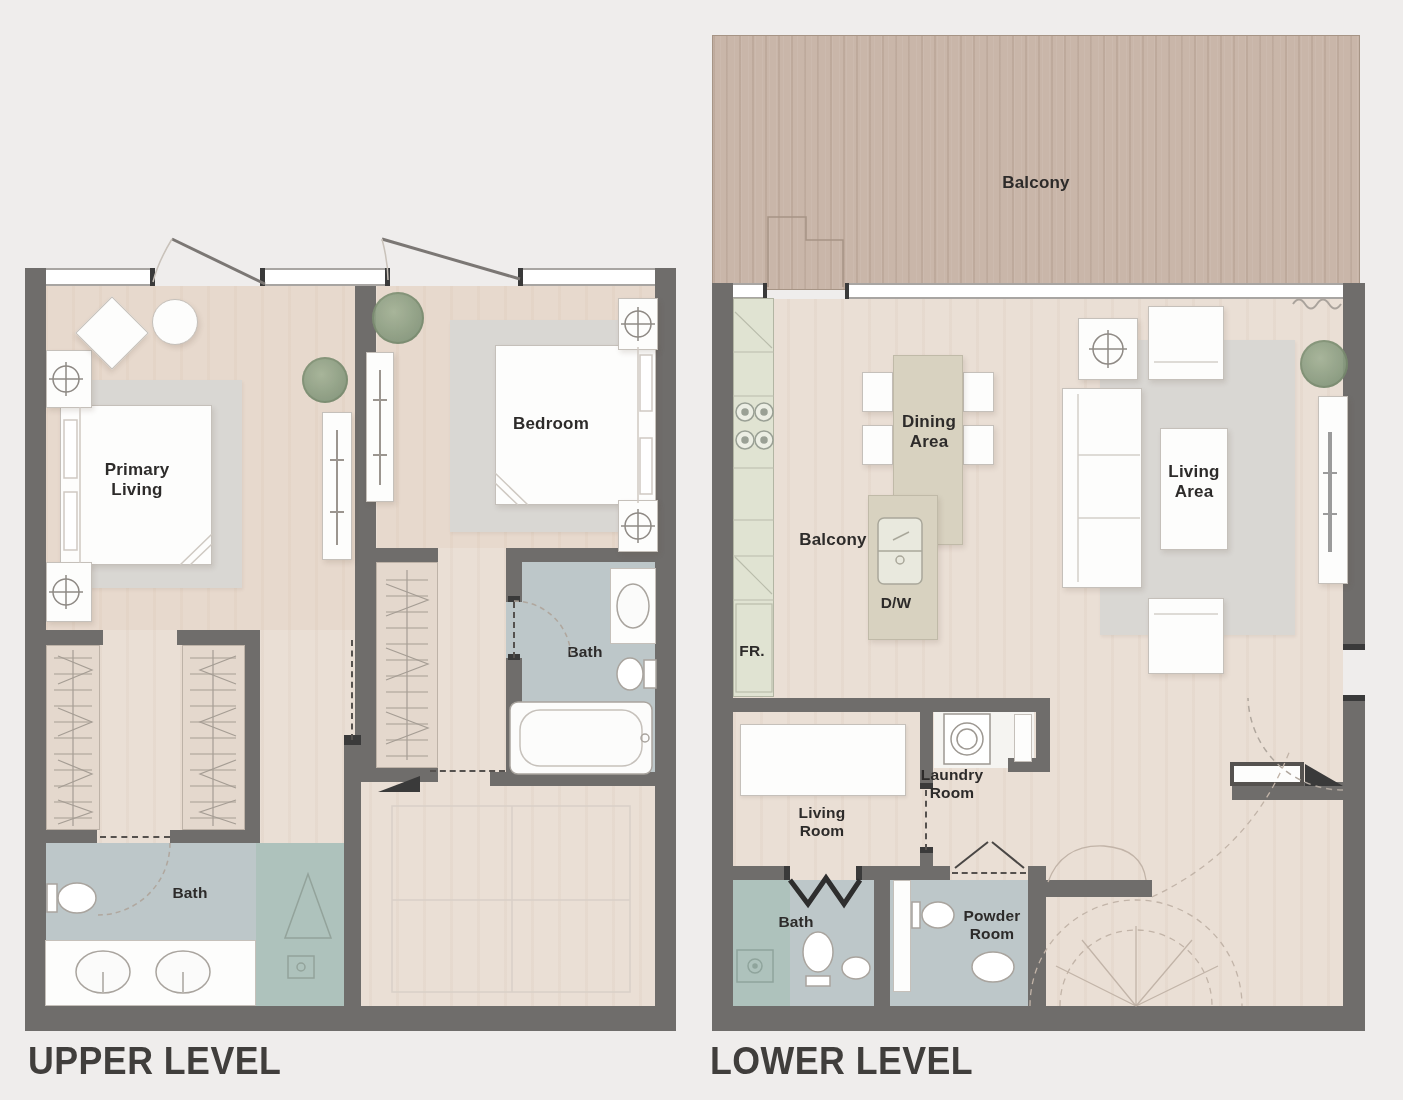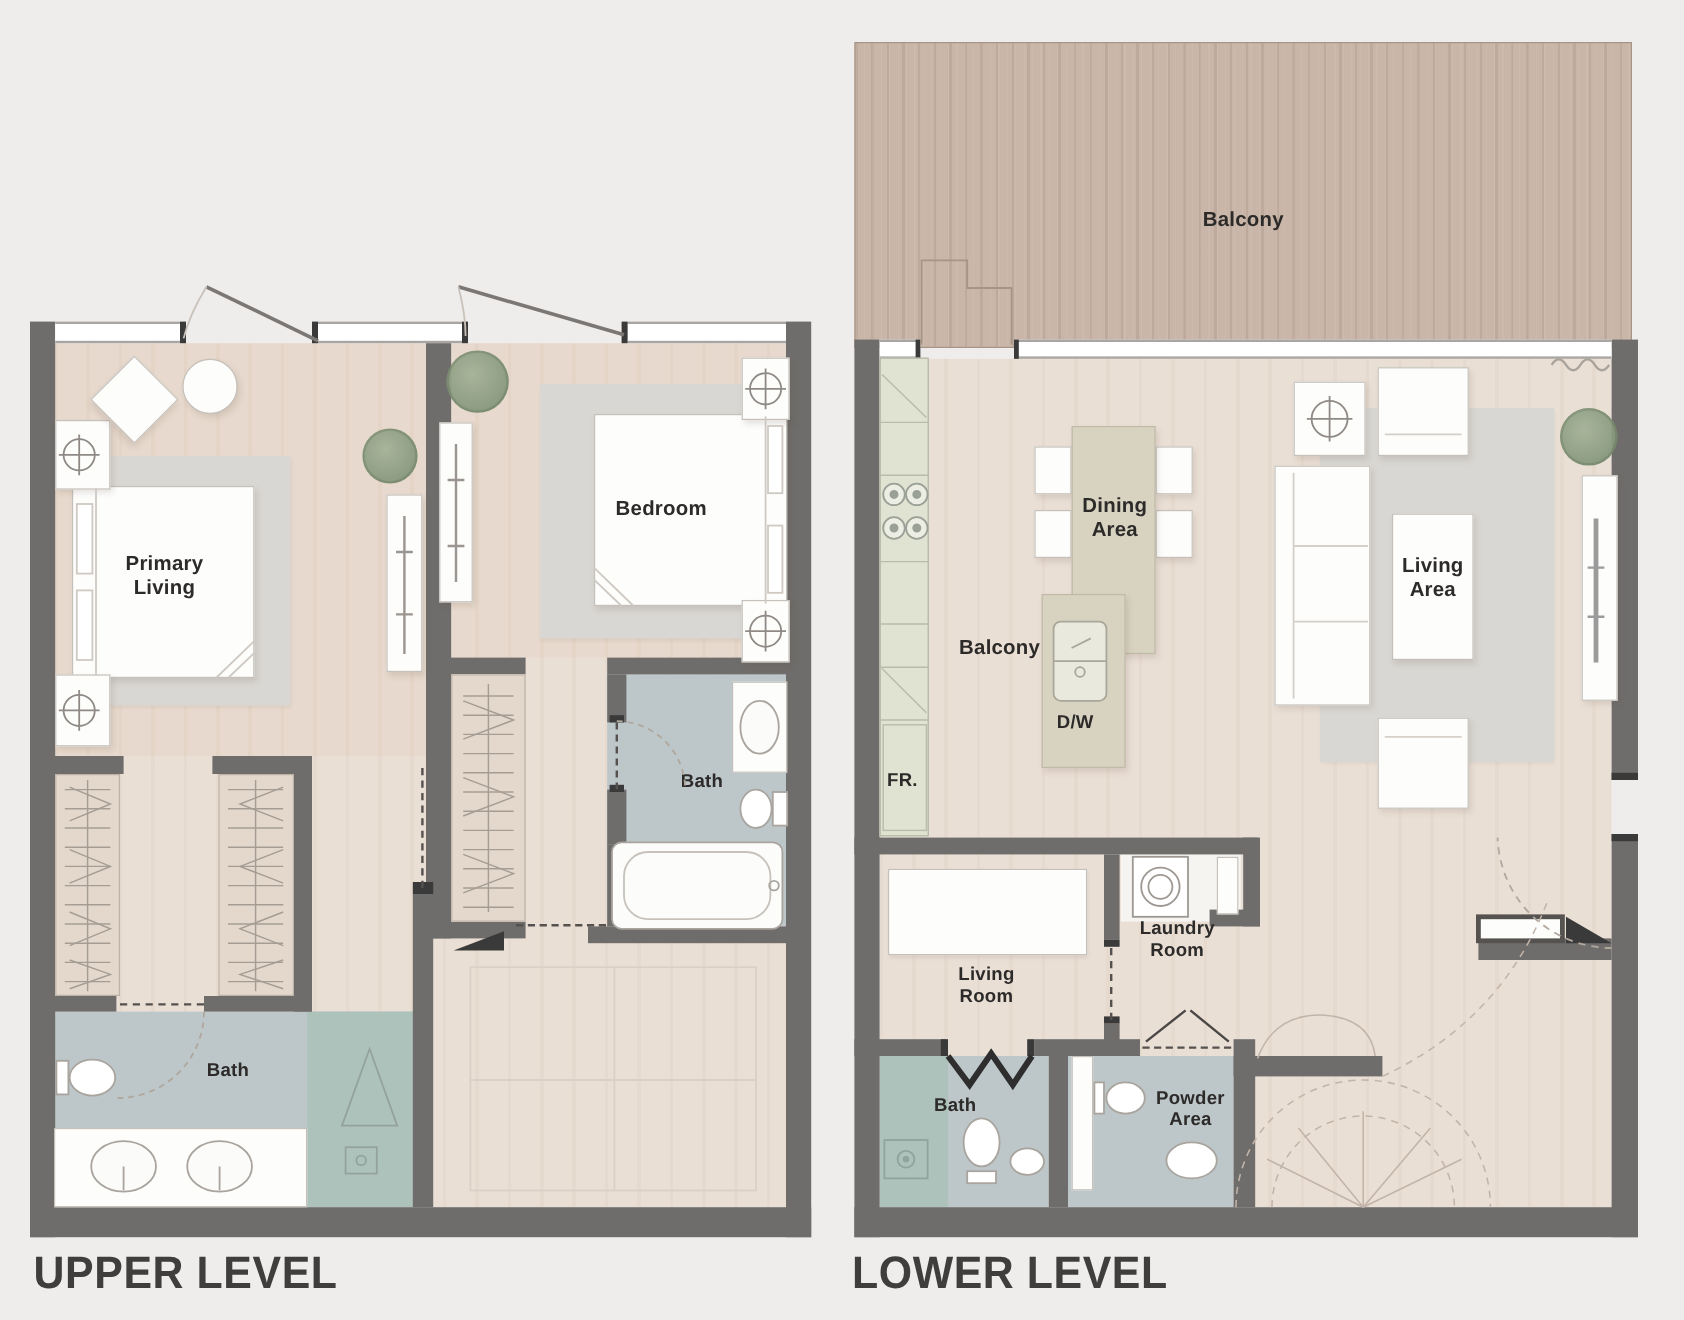--- a/index.html
+++ b/index.html
@@ -197,25 +197,25 @@
   <div class="lbl" style="left:1036px;top:183px;">Balcony</div>
   <div class="lbl" style="left:929px;top:432px;">Dining
 Area</div>
   <div class="lbl" style="left:833px;top:540px;">Balcony</div>
   <div class="lbl sm" style="left:896px;top:603px;">D/W</div>
   <div class="lbl sm" style="left:752px;top:651px;">FR.</div>
   <div class="lbl" style="left:1194px;top:482px;">Living
 Area</div>
   <div class="lbl sm" style="left:822px;top:822px;">Living
 Room</div>
-  <div class="lbl sm" style="left:981px;top:784px;">Laundry
+  <div class="lbl sm" style="left:952px;top:784px;">Laundry
 Room</div>
   <div class="lbl sm" style="left:796px;top:922px;">Bath</div>
   <div class="lbl sm" style="left:992px;top:925px;">Powder
-Area</div>
+Room</div>
 </div>
 
 <svg class="overlay" width="1403" height="1100" viewBox="0 0 1403 1100">
 
   <g stroke="#7b7774" stroke-width="3" fill="none">
     <path d="M172,239 L265,284"></path>
     <path d="M382,239 L520,279"></path>
   </g>
   <g stroke="#c9c2ba" stroke-width="1.5" fill="none">
     <path d="M172,239 Q158,262 153,282"></path>

